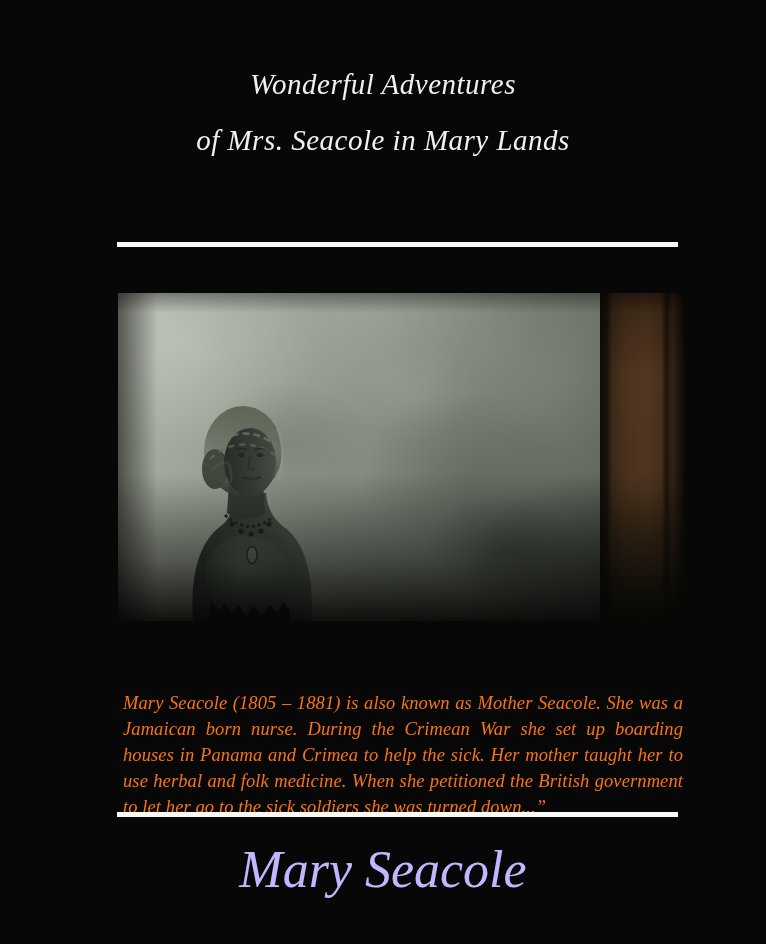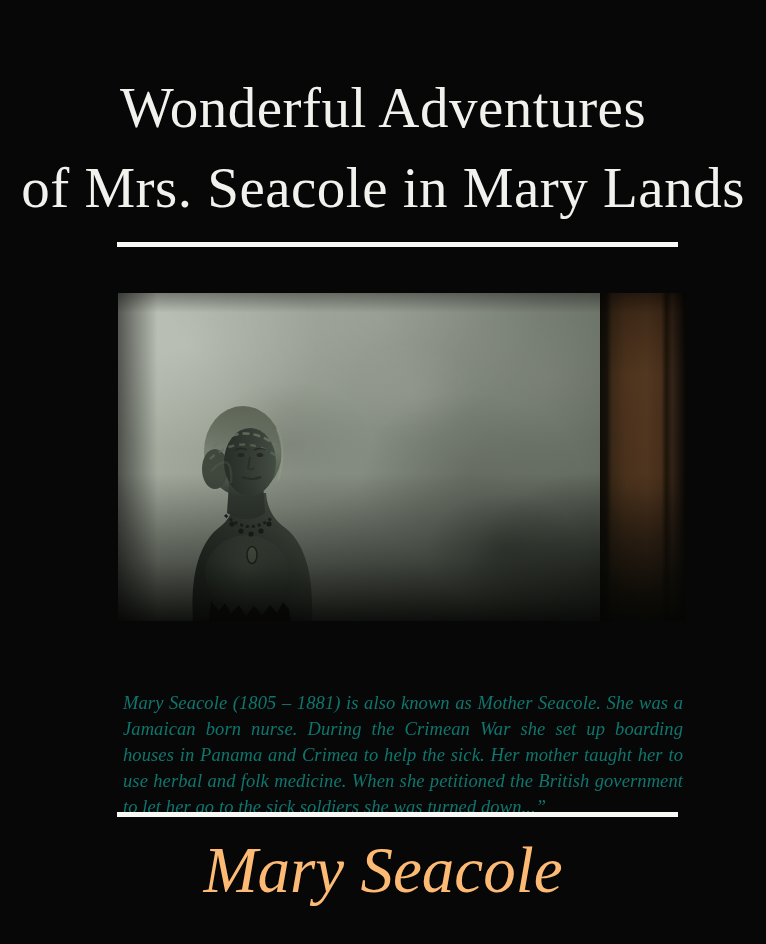--- a/index.html
+++ b/index.html
@@ -18,26 +18,26 @@
   
   .title-block {
     position: absolute;
     top: 56px;
     left: 0;
     width: 100%;
     text-align: center;
     color: #f1f1ee;
   }
   .title-line {
+    font-style: italic;
     font-weight: 400;
-    font-size: 57px;
+    font-size: 29px;
     line-height: 56px;
     letter-spacing: 0.5px;
     white-space: nowrap;
-    margin-top: 24px;
   }
   
   .rule {
     position: absolute;
     left: 117px;
     width: 561px;
     height: 5px;
     background: #f8f8f5;
   }
   .rule-top { top: 242px; }
@@ -90,41 +90,41 @@
     top: 112px;
     width: 142px;
     height: 216px;
   }
   
   .description {
     position: absolute;
     left: 123px;
     top: 671px;
     width: 560px;
-    color: #0f766e;
+    color: #f97316;
     font-style: italic;
     font-size: 18.5px;
     line-height: 26px;
     text-align: justify;
     letter-spacing: 0.1px;
   }
   
   .author-block {
     position: absolute;
     top: 838px;
     left: 0;
     width: 100%;
     text-align: center;
   }
   .author-name {
     font-style: italic;
     font-weight: 400;
-    font-size: 65px;
+    font-size: 52px;
     line-height: 64px;
-    color: #fdba74;
+    color: #c4b5fd;
     white-space: nowrap;
     margin-top: 8px;
   }
 </style>
 </head>
 <body>
 
 <div class="cover">
 
   <div class="title-block">

